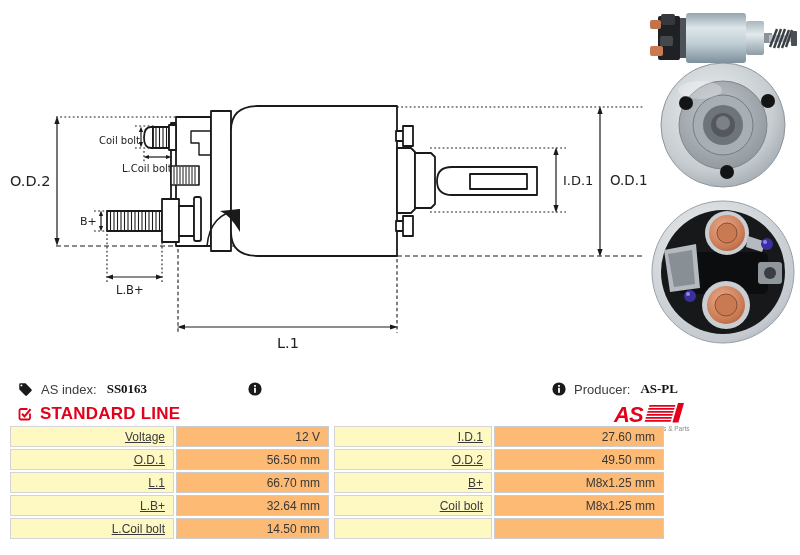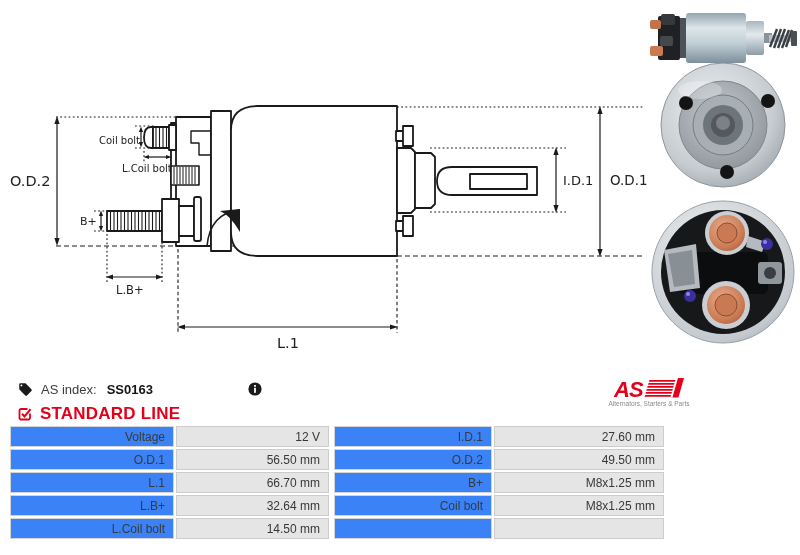--- a/index.html
+++ b/index.html
@@ -11,32 +11,32 @@
   .tech-svg{position:absolute;left:0;top:0;}
   .photo{position:absolute;}
   
   .info-bar{display:flex;align-items:flex-start;padding:8px 0 0 18px;height:50px;box-sizing:border-box;}
   .info-col{display:flex;flex-direction:column;}
   .col1{width:230px;}
   .col2{width:304px;}
   .col3{flex:1;}
   .info-row{display:flex;align-items:center;gap:8px;height:18px;margin-bottom:7px;
     font-size:13px;color:#3d3d3d;white-space:nowrap;}
-  .info-row b{color:#141414;font-weight:bold;margin-left:2px;}
+  .info-row b{color:#141414;font-weight:bold;margin-left:2px;font-family:Liberation Serif, serif;}
   .badge-red{color:#e2001a;font-weight:bold;font-size:17px;letter-spacing:.2px;}
   .icon{flex:0 0 auto;display:inline-flex;}
   .logo-wrap{margin-left:50px;margin-top:-2px;}
   
   .tables{display:flex;padding-left:8px;margin-top:2px;}
   table.spec{border-collapse:separate;border-spacing:2px 2px;}
   table.left-spec{margin-right:1px;}
   td{height:19px;font-size:12px;padding:0 8px;text-align:right;vertical-align:middle;
      border:1px solid #cfcfcf;}
-  td.lbl{background:#3b82f6;border-color:#d4d4d4;color:#3a3a3a;width:146px;}
-  td.val{background:#e5e5e5;border-color:#cccccc;color:#383838;width:135px;}
+  td.lbl{background:#fef9c3;border-color:#d4d4d4;color:#3a3a3a;width:146px;text-decoration:underline;}
+  td.val{background:#fdba74;border-color:#cccccc;color:#383838;width:135px;}
   table.right-spec td.lbl{width:140px;}
   table.right-spec td.val{width:140px;padding-left:20px;}
 </style>
 </head>
 <body>
 
 <div class="drawing-area">
 
   <svg class="tech-svg" width="648" height="372" viewBox="0 0 648 372">
 
@@ -292,20 +292,31 @@
         <svg width="14" height="14" viewBox="0 0 14 14">
             <circle cx="7" cy="7" r="6.6" fill="#1a1a1a"></circle>
             <rect x="6.1" y="3" width="1.8" height="1.8" fill="#fff"></rect>
             <rect x="6.1" y="5.8" width="1.8" height="5" fill="#fff"></rect>
           </svg>
       </span>
     </div>
   </div>
 
   <div class="info-col col3">
+    <div class="info-row">
+      <span class="icon">
+        <svg width="14" height="14" viewBox="0 0 14 14">
+            <circle cx="7" cy="7" r="6.6" fill="#1a1a1a"></circle>
+            <rect x="6.1" y="3" width="1.8" height="1.8" fill="#fff"></rect>
+            <rect x="6.1" y="5.8" width="1.8" height="5" fill="#fff"></rect>
+          </svg>
+      </span>
+      <span>Producer:</span>
+      <b>AS-PL</b>
+    </div>
     <div class="logo-wrap">
       <svg width="96" height="30" viewBox="0 0 96 30">
         <text x="12" y="19" font-family="Liberation Sans, sans-serif" font-size="22" font-style="italic" font-weight="bold" fill="#e2001a" letter-spacing="-1">AS</text>
         <g fill="#e2001a" transform="skewX(-16)">
           <rect x="48" y="2" width="26" height="1.8"></rect>
           <rect x="48" y="5" width="26" height="1.8"></rect>
           <rect x="48" y="8" width="26" height="1.8"></rect>
           <rect x="48" y="11" width="26" height="1.8"></rect>
           <rect x="48" y="14" width="26" height="1.8"></rect>
           <rect x="48" y="17" width="26" height="1.8"></rect>

